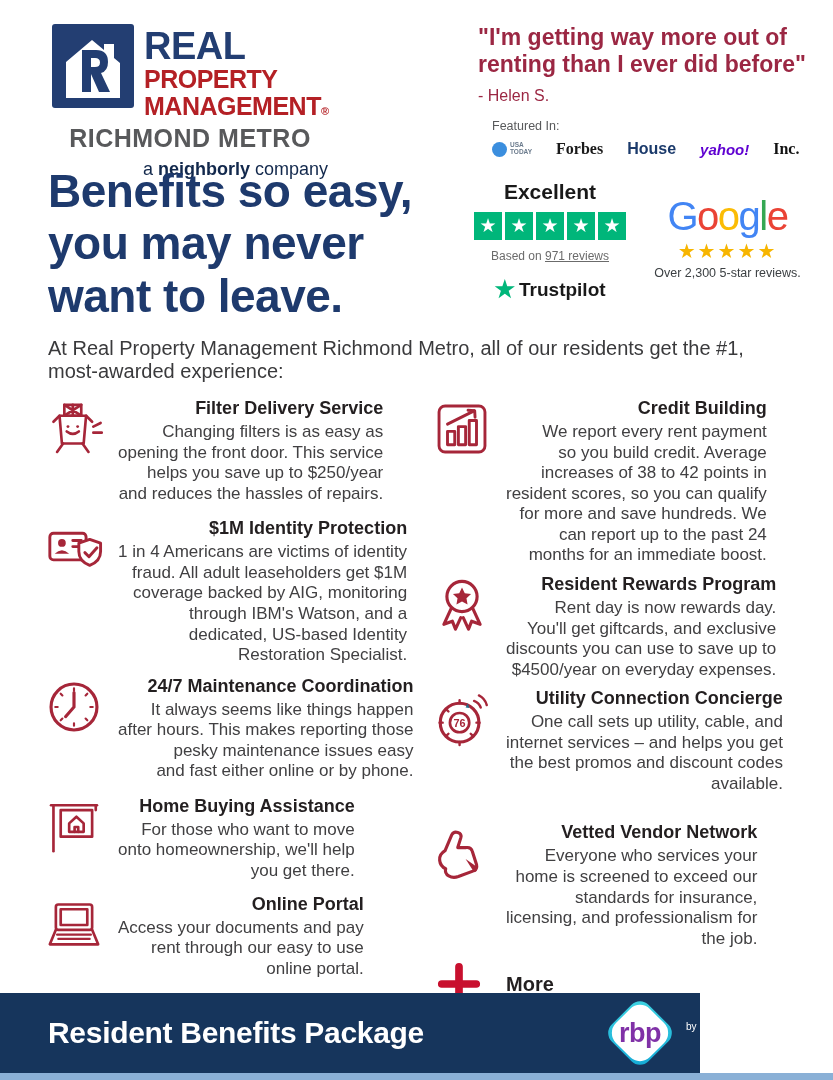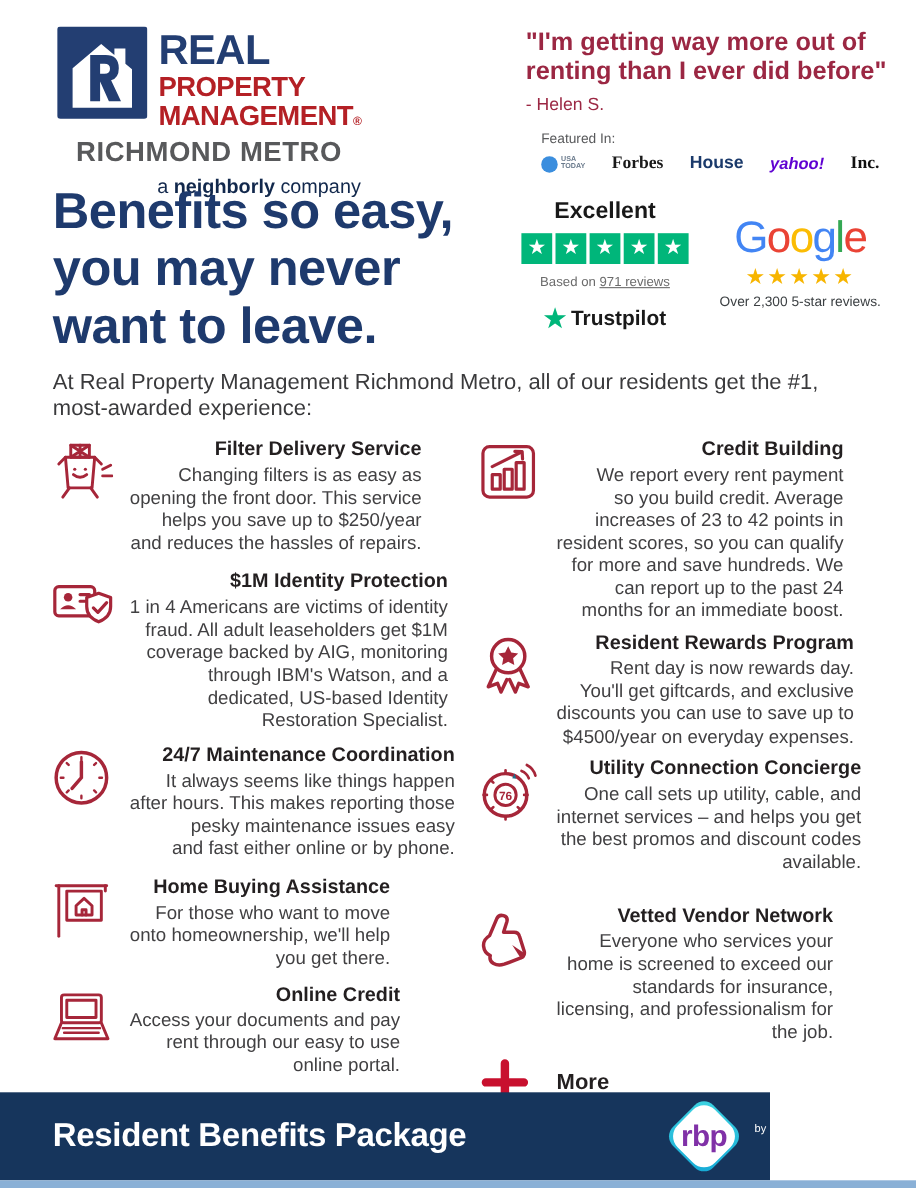--- a/index.html
+++ b/index.html
@@ -306,40 +306,40 @@
 you get there.</div>
         </div>
       </div>
       <div class="benefit">
         <span class="bicon">
           <svg viewBox="0 0 48 48">
             <use href="#sym-laptop-icon"></use>
           </svg>
         </span>
         <div class="btext">
-          <div class="btitle">Online Credit</div>
+          <div class="btitle">Online Portal</div>
           <div class="bdesc">Access your documents and pay
 rent through our easy to use
 online portal.</div>
         </div>
       </div>
     </div>
   <div class="col col-right">
 
   <div class="benefit">
         <span class="bicon">
           <svg viewBox="0 0 48 48">
             <use href="#sym-credit-chart-icon"></use>
           </svg>
         </span>
         <div class="btext">
           <div class="btitle">Credit Building</div>
           <div class="bdesc">We report every rent payment
 so you build credit. Average
-increases of 23 to 42 points in
+increases of 38 to 42 points in
 resident scores, so you can qualify
 for more and save hundreds. We
 can report up to the past 24
 months for an immediate boost.</div>
         </div>
       </div>
       <div class="benefit">
         <span class="bicon">
           <svg viewBox="0 0 48 48">
             <use href="#sym-rewards-medal-icon"></use>

